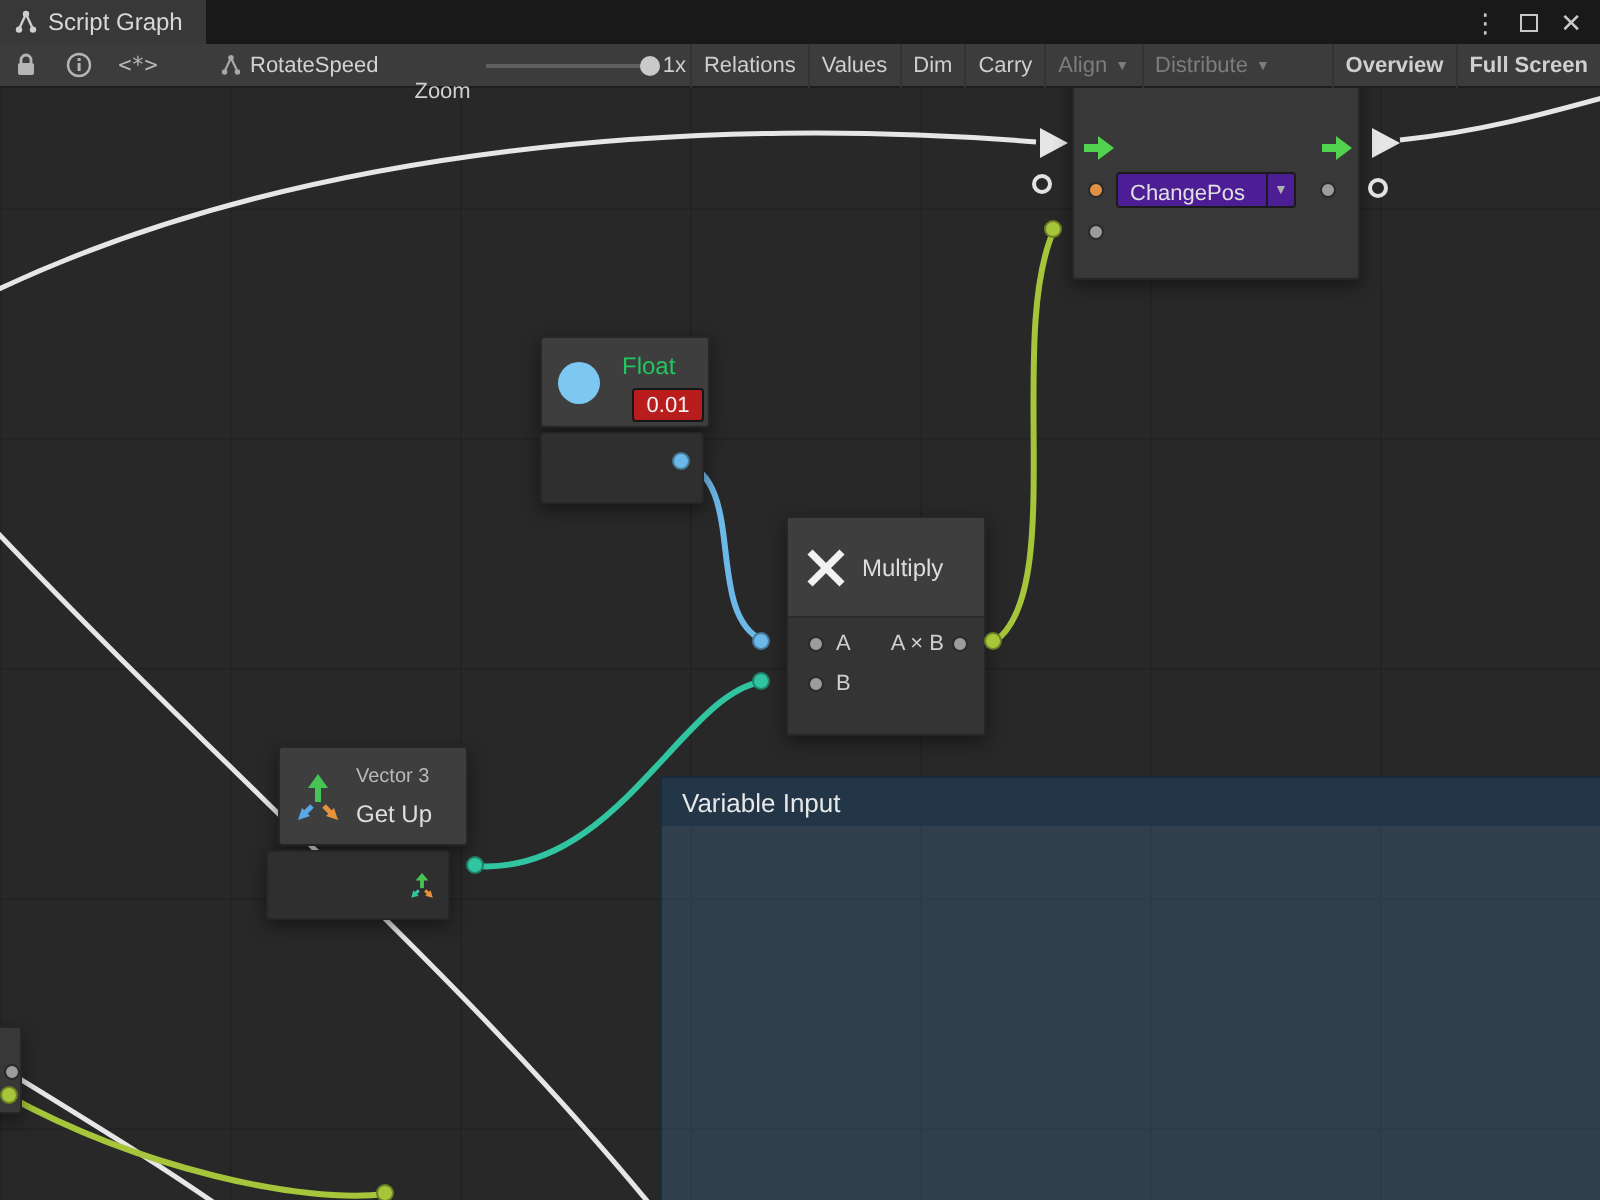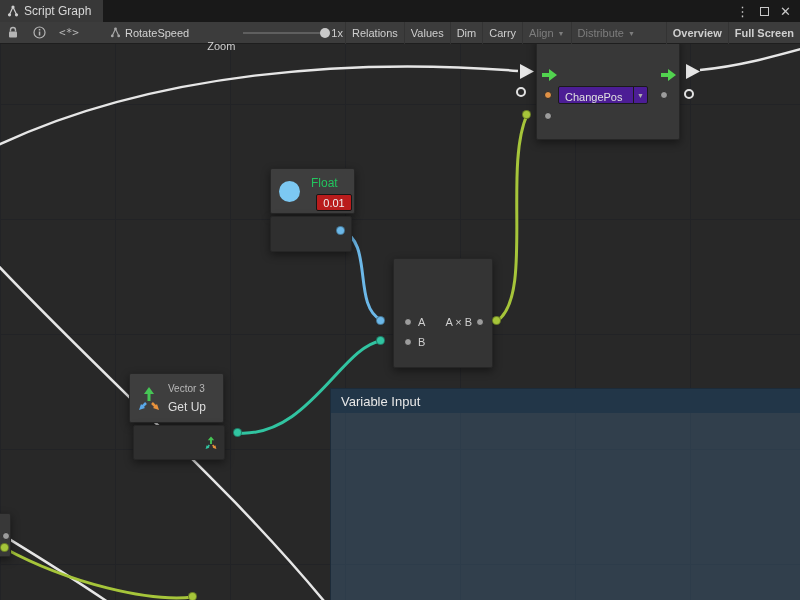--- a/index.html
+++ b/index.html
@@ -93,21 +93,21 @@
 
   
   .multiply-node { left:393px; top:214px; width:100px; height:110px; background:#343434; }
   .mul-header { position:absolute; top:0; left:0; width:100%; height:50px; background:#3e3e3e;
         border-bottom:1px solid #2b2b2b; display:flex; align-items:center; }
   .mul-x { margin:0 6px 0 7px; }
   .mul-title { font-size:12px; color:#dedede; }
   .mul-label { position:absolute; font-size:11px; color:#cfcfcf; }
 
   
-  .vec-head { left:129px; top:329px; width:95px; height:50px; background:#3e3e3e; }
+  .vec-head { left:139px; top:329px; width:95px; height:50px; background:#3e3e3e; }
   .vec-icon { position:absolute; left:6px; top:12px; }
   .vec-type { position:absolute; left:38px; top:9px; font-size:10px; color:#b9b9b9; }
   .vec-title { position:absolute; left:38px; top:26px; font-size:12px; color:#dedede; }
   .vec-port { left:133px; top:381px; width:92px; height:35px; background:#2f2f2f; }
   .vec-port-icon { position:absolute; right:6px; top:10px; }
 
   
   .group { position:absolute; left:330px; top:344px; width:478px; height:262px;
            z-index:2; border:1px solid #1c2b39; background:rgba(62,98,130,0.40); }
   .group-header { height:24px; background:#223648; color:#e8e8e8; font-size:13px;
@@ -231,20 +231,26 @@
   <span class="hollow-circle" style="left:684px; top:45px;"></span>
 
   <div class="node float-head">
     <span class="float-icon"></span>
     <span class="float-title">Float</span>
     <input class="float-field" value="0.01" style="">
   </div>
   <div class="node float-port"></div>
 
   <div class="node multiply-node">
+    <div class="mul-header">
+      <svg class="mul-x" width="24" height="24" viewBox="0 0 24 24">
+          <path d="M4 4 L20 20 M20 4 L4 20" stroke="#f2f2f2" stroke-width="3.6"></path>
+        </svg>
+      <span class="mul-title">Multiply</span>
+    </div>
     <span class="grey-dot" style="left:10px; top:59px;"></span>
     <span class="mul-label" style="left:24px; top:57px;">A</span>
     <span class="mul-label" style="right:20px; top:57px;">A × B</span>
     <span class="grey-dot" style="left:82px; top:59px;"></span>
     <span class="grey-dot" style="left:10px; top:79px;"></span>
     <span class="mul-label" style="left:24px; top:77px;">B</span>
   </div>
 
   <div class="node vec-head">
     <span class="vec-icon">

